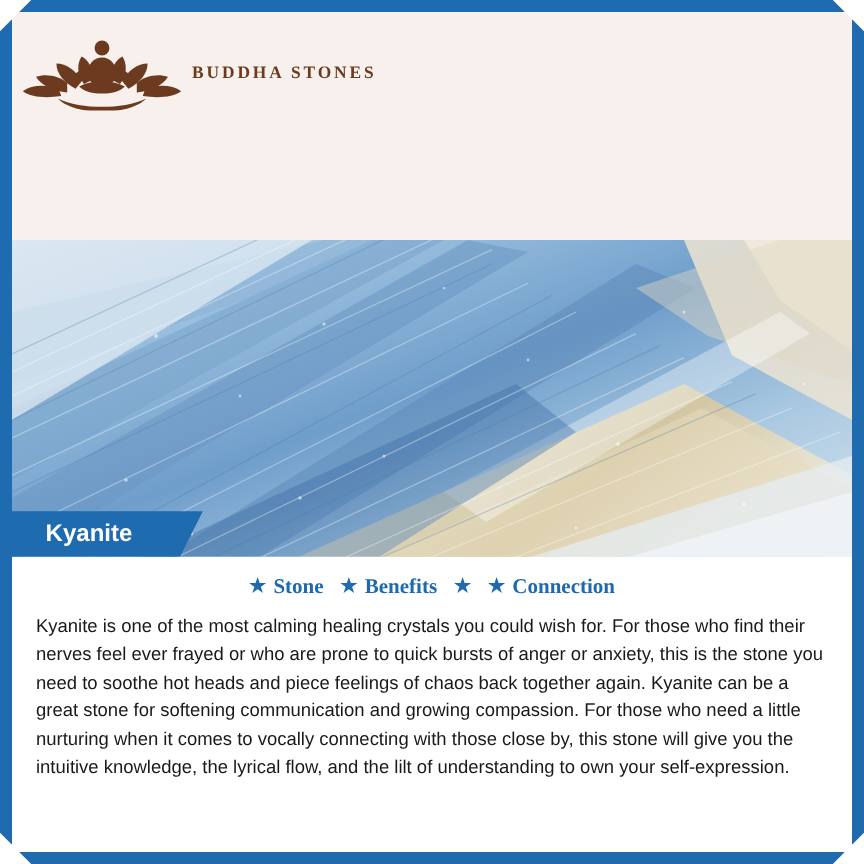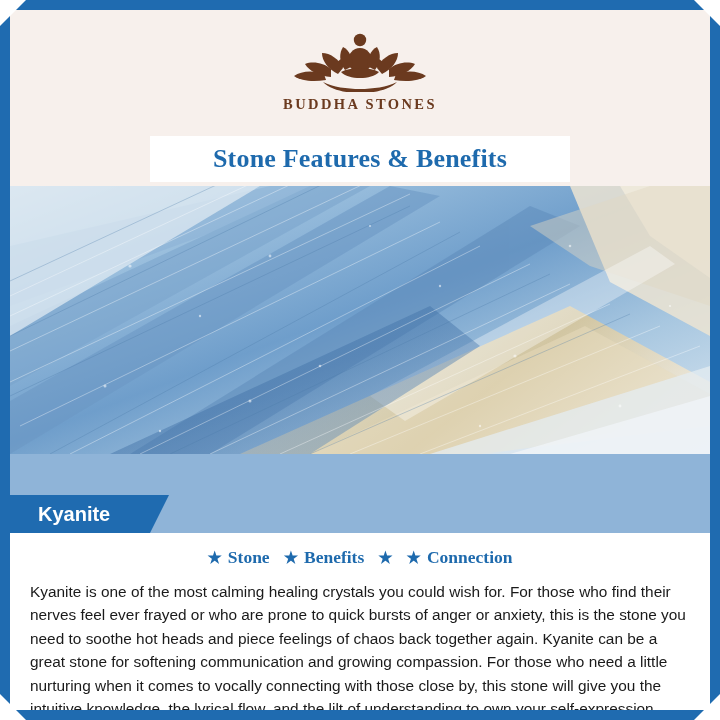--- a/index.html
+++ b/index.html
@@ -71,21 +71,20 @@
   
   .header {
     position: relative;
     height: 176px;
     background: #f7f0ec;
     text-align: center;
   }
   .logo-wrap {
     padding-top: 16px;
     display: flex;
-    flex-direction: column;
     align-items: center;
   }
   .logo-mark {
     width: 150px;
     height: 66px;
     display: block;
   }
   .logo-text {
     margin-top: 4px;
     font-size: 14.5px;
@@ -111,23 +110,24 @@
     font-size: 26px;
     font-weight: bold;
     color: #1e6aad;
     font-family: "Liberation Serif", serif;
     letter-spacing: 0.2px;
   }
 
   
   .hero {
     position: relative;
-    height: 347px;
+    height: 264px;
     overflow: hidden;
     background: #8fb4d8;
+    margin-top: 14px;
   }
   .hero svg {
     display: block;
     width: 700px;
     height: 268px;
   }
 
   .stone-label {
     position: absolute;
     left: 0;
@@ -224,23 +224,20 @@
 
             <path d="M41 54 c-13 2 -25 1 -32 -4 c7 -5 19 -6 30 -2 z"></path>
             <path d="M109 54 c13 2 25 1 32 -4 c-7 -5 -19 -6 -30 -2 z"></path>
 
             <path d="M38 56 c10 5 24 7 37 7 c13 0 27 -2 37 -7 c-8 8 -23 11 -37 11 c-14 0 -29 -3 -37 -11 z"></path>
           </g>
         </svg>
         <div class="logo-text">BUDDHA STONES</div>
       </div>
 
-      <div class="title-band">
-        <h1>Stone Features &amp; Benefits</h1>
-      </div>
     </div>
 
     <div class="hero">
       <svg viewBox="0 0 700 268" preserveAspectRatio="none">
         <defs>
           <linearGradient id="bgGrad" x1="0" y1="0" x2="1" y2="1">
             <stop offset="0%" stop-color="#cfe0ee"></stop>
             <stop offset="22%" stop-color="#9cc0de"></stop>
             <stop offset="48%" stop-color="#6f9ecb"></stop>
             <stop offset="72%" stop-color="#a8c7e0"></stop>

